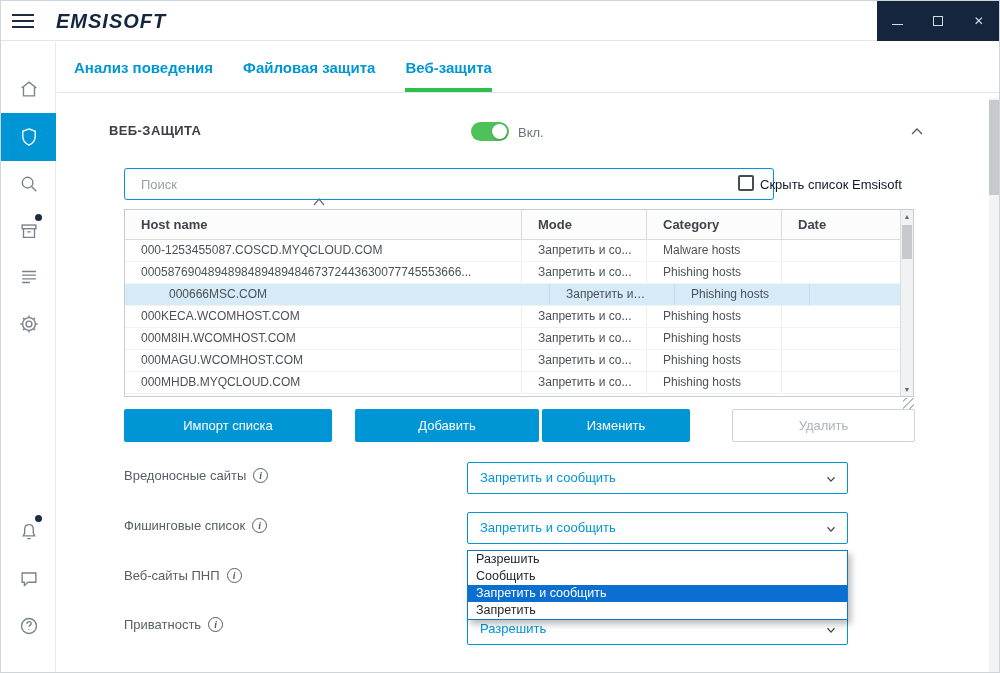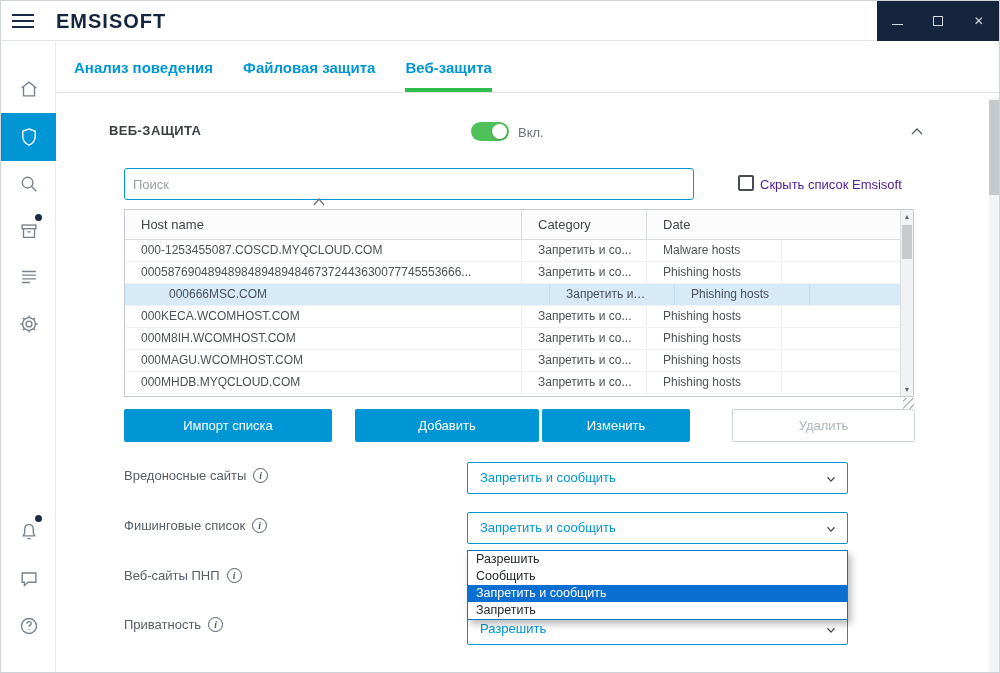--- a/index.html
+++ b/index.html
@@ -1,20 +1,20 @@
 <!DOCTYPE html>
 <html><head>
 <meta charset="utf-8">
 <style>
   * { margin:0; padding:0; box-sizing:border-box; }
   html,body { background:#ffffff; font-family:"Liberation Sans","DejaVu Sans",sans-serif; }
   .window { position:relative; width:1000px; height:673px; background:#fff; border:1px solid #cfd4d9; overflow:hidden; }
 
   
-  .titlebar { position:absolute; left:0; top:0; right:0; height:40px; background:#fff; border-bottom:1px solid #e3e6e9; z-index:6; }
+  .titlebar { position:absolute; left:0; top:0; right:0; height:40px; background:#fff; border-bottom:1px solid #e3e6e9; z-index:6;font-style:italic; }
   .hamburger { position:absolute; left:11px; top:13px; width:22px; cursor:pointer; }
   .hamburger span { display:block; height:2px; background:#1d2c44; margin-bottom:4px; }
   .brand { position:absolute; left:55px; top:0; height:40px; line-height:40px; font-size:20px; font-weight:700; letter-spacing:1px; color:#14263f; }
   .win-controls { position:absolute; right:0; top:0; width:122px; height:40px; background:#15253e; display:flex; }
   .wc { flex:1; display:flex; align-items:center; justify-content:center; cursor:pointer; color:#d6dbe1; }
   .min-glyph { display:block; width:11px; border-top:1px solid #d6dbe1; margin-top:6px; }
   .max-glyph { display:block; width:10px; height:10px; border:1px solid #d6dbe1; }
   .close-glyph { font-size:12px; }
 
   
@@ -37,31 +37,31 @@
   .main-scrollbar .thumb { position:absolute; left:0; right:0; top:2px; height:95px; background:#c6cacd; }
 
   
   .panel-title { position:absolute; left:52px; top:81px; font-size:13px; font-weight:700; letter-spacing:.4px; color:#3b4045; }
   .toggle { position:absolute; left:414px; top:80px; width:38px; height:19px; border-radius:10px; background:#4fc159; cursor:pointer; }
   .toggle .knob { position:absolute; right:2px; top:2px; width:15px; height:15px; border-radius:50%; background:#fff; box-shadow:0 1px 2px rgba(0,0,0,.25); }
   .toggle-label { position:absolute; left:461px; top:83px; font-size:13px; color:#6a737b; }
   .collapse-btn { position:absolute; left:850px; top:80px; width:20px; height:20px; display:flex; align-items:center; justify-content:center; cursor:pointer; }
 
   
-  .search { position:absolute; left:67px; top:126px; width:570px; height:32px; border:1px solid #0096d6; border-radius:3px; padding:0 8px; font-size:13px; color:#3c4043; outline:none; font-family:inherit; }
+  .search { position:absolute; left:67px; top:126px; width:650px; height:32px; border:1px solid #0096d6; border-radius:3px; padding:0 16px; font-size:13px; color:#3c4043; outline:none; font-family:inherit; }
   .search::placeholder { color:#9aa0a6; }
   .chk { position:absolute; left:681px; top:133px; width:16px; height:16px; border:2px solid #464c52; border-radius:2px; background:#fff; cursor:pointer; }
-  .chk-label { position:absolute; left:703px; top:135px; font-size:13px; color:#4c1d95; }
+  .chk-label { position:absolute; left:703px; top:135px; font-size:13px; color:#0f172a; }
 
   .sort-caret { position:absolute; left:255px; top:155px; width:14px; height:10px; }
 
   
   .tbl { position:absolute; left:67px; top:167px; width:790px; height:188px; border:1px solid #c6ccd1; background:#fff; }
   .thead { position:absolute; left:0; top:0; right:13px; height:30px; display:grid; grid-template-columns:396px 125px 135px 1fr; background:#fcfcfd; border-bottom:1px solid #d8dcdf; }
-  .thead > div { padding-left:16px; line-height:29px; font-size:13px; font-weight:400; color:#3f454b; white-space:nowrap; overflow:hidden; cursor:pointer; }
+  .thead > div { padding-left:16px; line-height:29px; font-size:13px; font-weight:700; color:#3f454b; white-space:nowrap; overflow:hidden; cursor:pointer; }
   .thead > div + div { border-left:1px solid #d8dcdf; }
   .tbody { position:absolute; left:0; top:30px; right:13px; bottom:0; overflow:hidden; }
   .trow { display:grid; grid-template-columns:396px 125px 135px 1fr; height:22px; border-bottom:1px solid #f0f2f4; font-size:12px; color:#4b5157; cursor:pointer; background:#fff; }
   .trow > div { padding-left:16px; line-height:21px; white-space:nowrap; overflow:hidden; text-overflow:ellipsis; }
   .trow > div + div { border-left:1px solid #eceff1; }
   .trow.selected { background:#d6eaf8; }
   .trow.selected > div { border-left-color:#c3ddf0;margin-left:28px; }
   .tbl-scroll { position:absolute; right:0; top:0; bottom:0; width:13px; background:#f1f2f3; border-left:1px solid #dadde0; }
   .tbl-scroll .arr { position:absolute; left:0; right:0; height:13px; text-align:center; font-size:7px; line-height:13px; color:#646c73; cursor:pointer; }
   .tbl-scroll .arr.up{top:0} .tbl-scroll .arr.down{bottom:0}
@@ -196,20 +196,21 @@
     <div class="chk"></div>
     <div class="chk-label">Скрыть список Emsisoft</div>
 
     <svg class="sort-caret" viewBox="0 0 14 10">
         <path d="M2 8 L7 2 L12 8" fill="none" stroke="#6a7178" stroke-width="1.3"></path>
       </svg>
 
     <div class="tbl">
       <div class="thead">
         <div>Host name</div>
+        <div>Mode</div>
         <div>Category</div>
         <div>Date</div>
       </div>
       <div class="tbody">
           <div class="trow">
             <div>000-1253455087.COSCD.MYQCLOUD.COM</div>
             <div>Запретить и со...</div>
             <div>Malware hosts</div>
             <div></div>
           </div>

